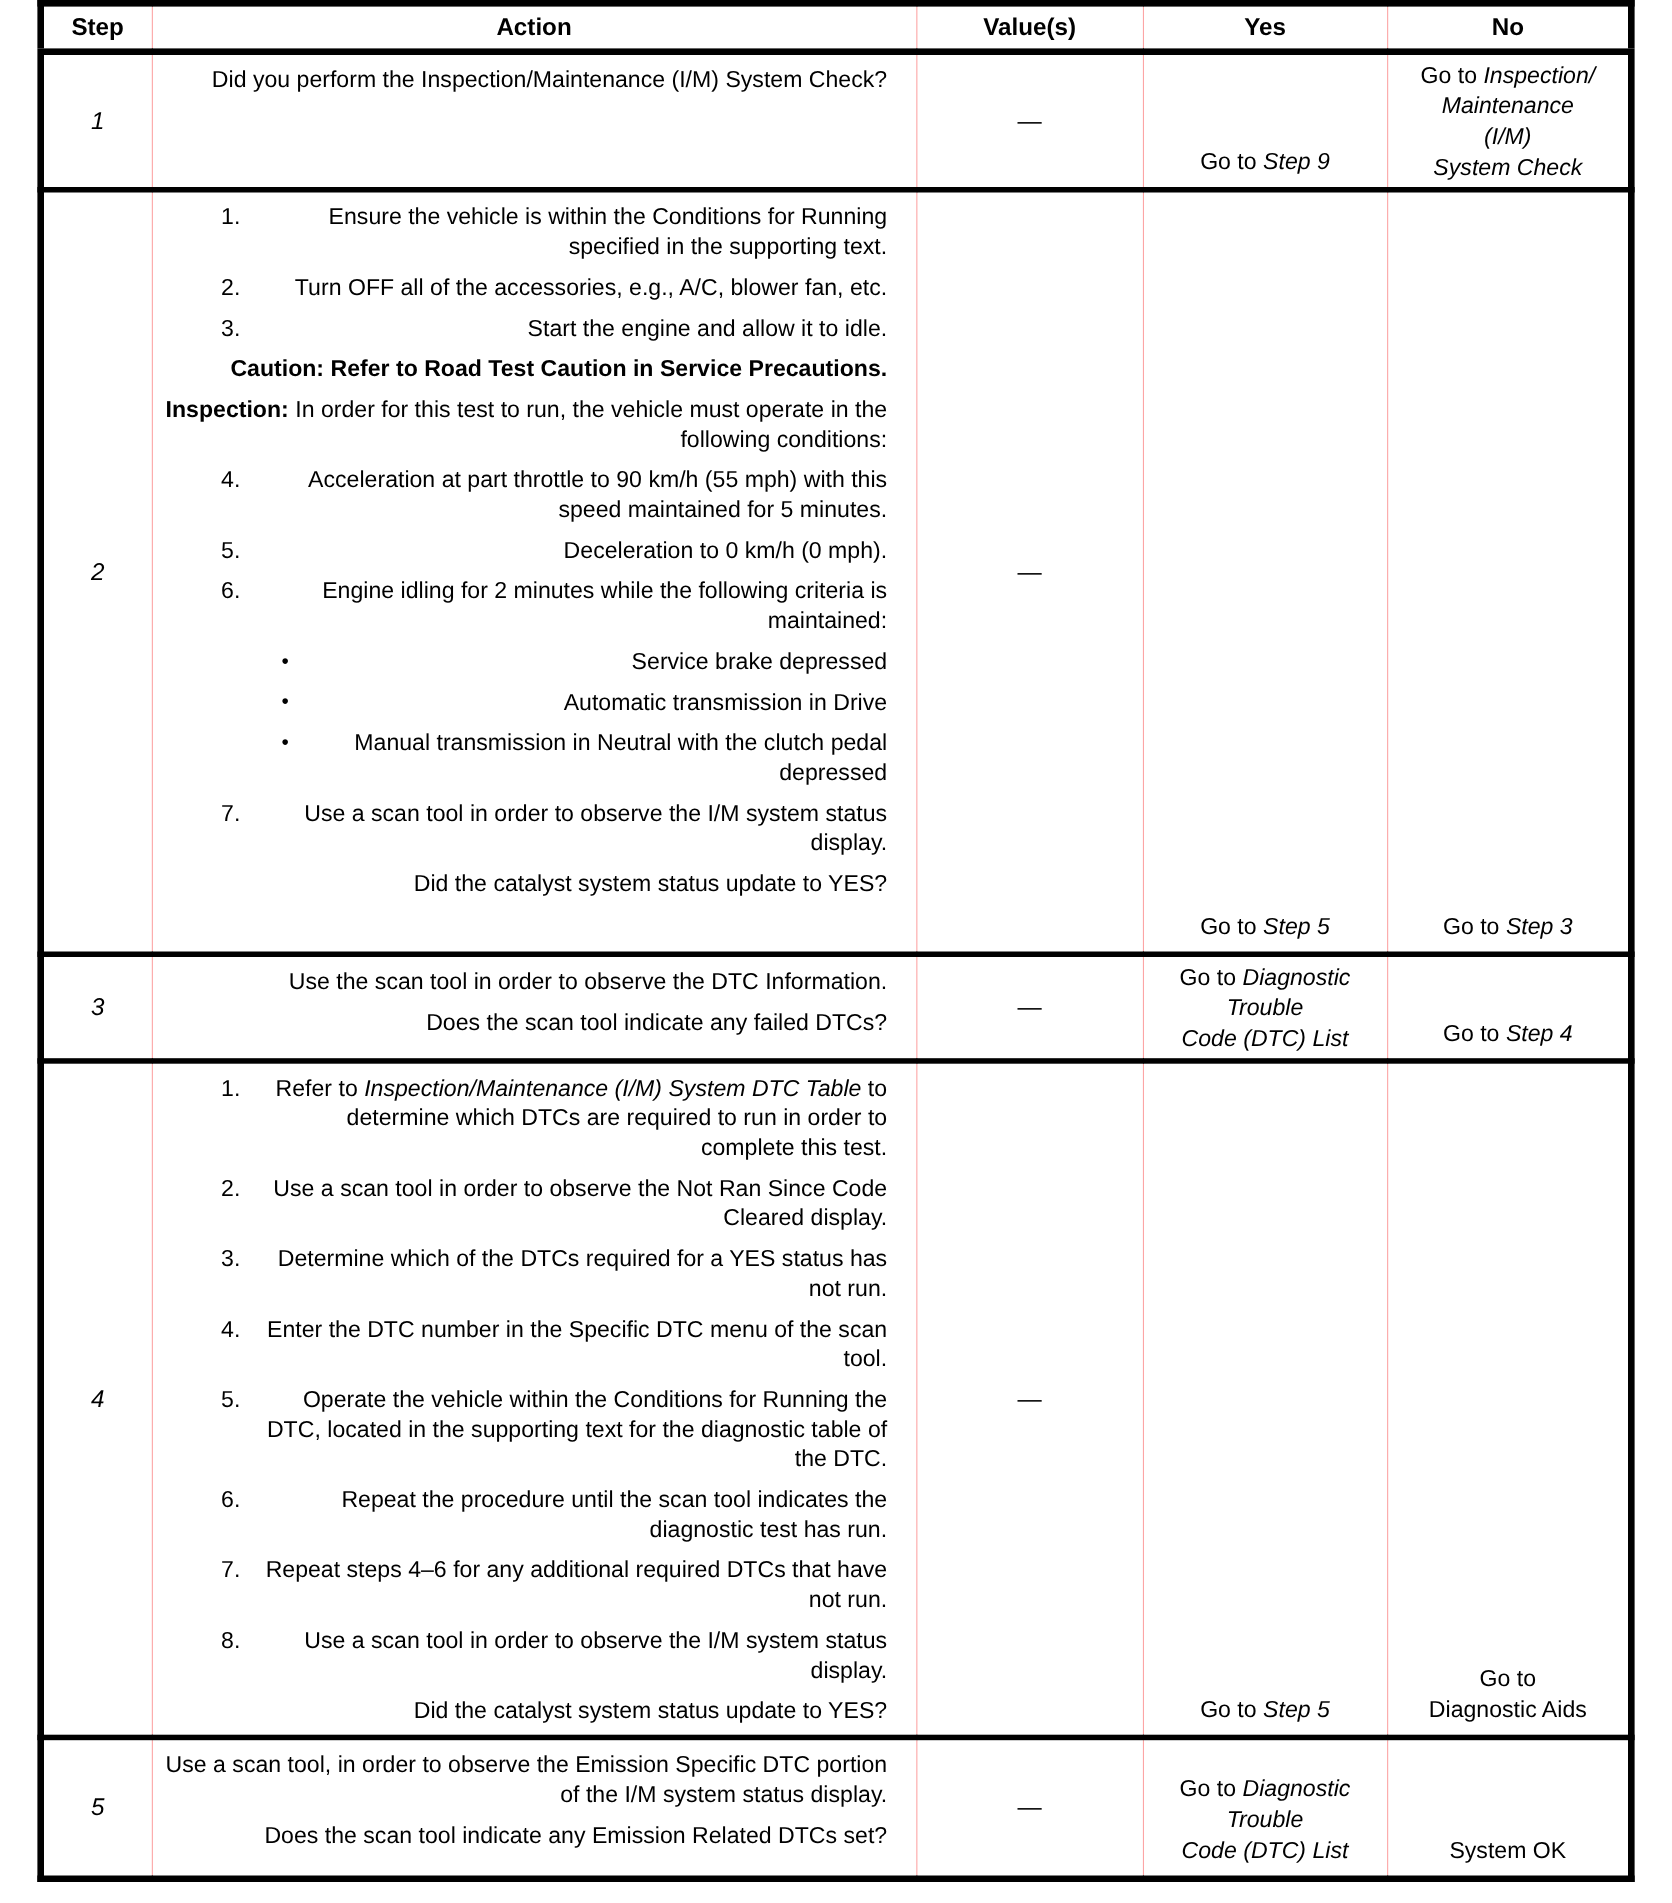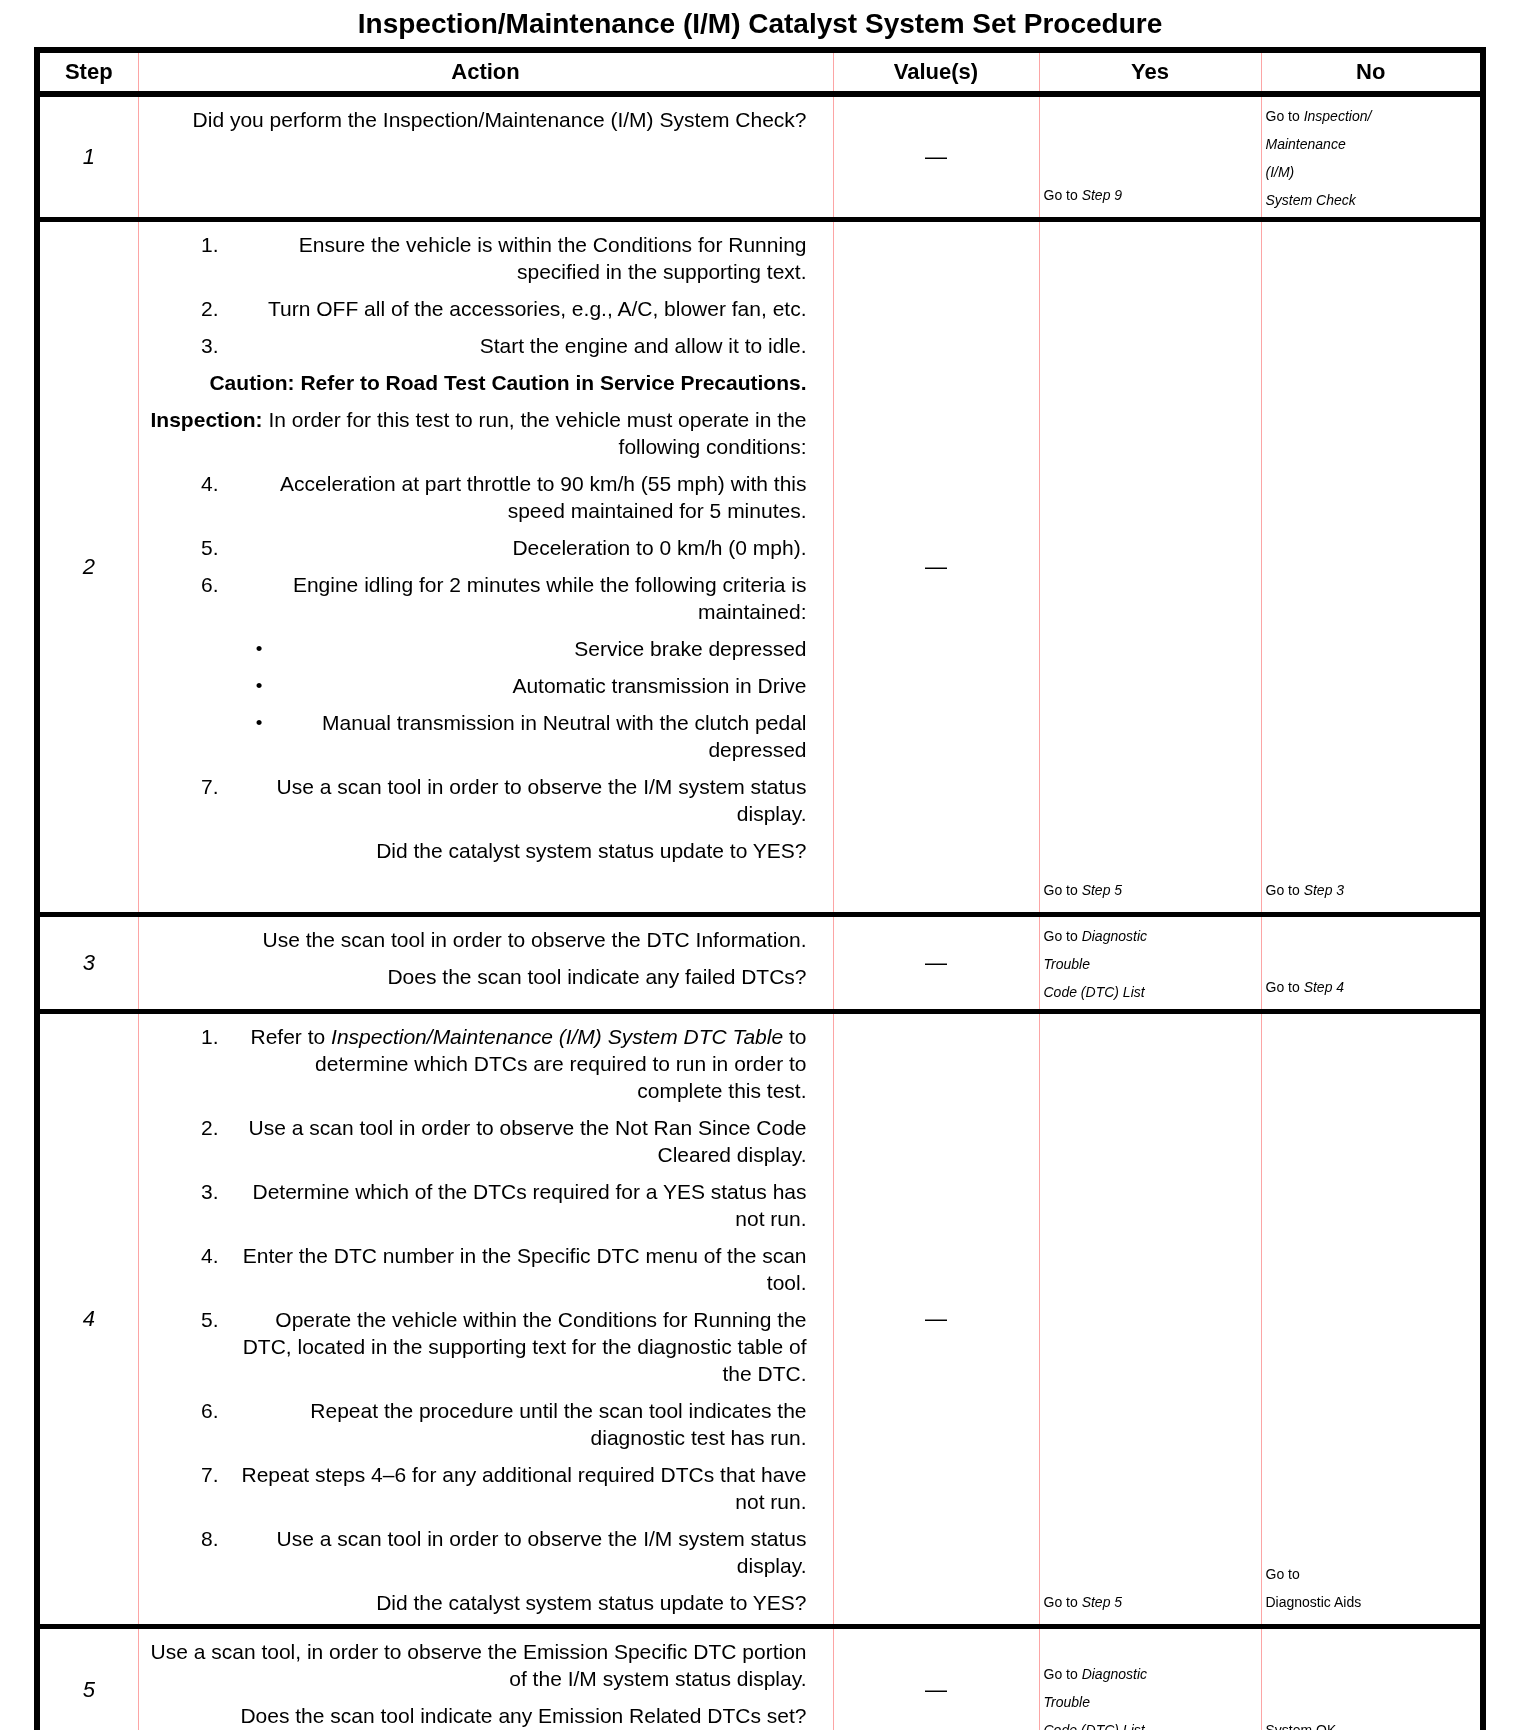--- a/index.html
+++ b/index.html
@@ -20,32 +20,31 @@
   .blk{margin:10px 0;text-align:right;}
   .blk:first-child{margin-top:3px;}
   .blk:last-child{margin-bottom:2px;}
   .num,.bullet{display:flex;}
   .num{padding-left:28px;}
   .num-label{flex:none;width:40px;}
   .num-text{flex:1;margin-left:20px;}
   .bullet{padding-left:82px;}
   .dot{flex:none;width:30px;font-size:19px;}
   td.value{vertical-align:middle;text-align:center;font-size:22px;padding:2px;}
-  td.choice{font-size:14px;line-height:28px;padding:3px 4px;}
+  td.choice{text-align:center;font-size:21px;line-height:28px;padding:3px 4px;}
   td.v-top{vertical-align:top;padding-top:5px;}
   td.v-bottom{vertical-align:bottom;padding-bottom:8px;}
   .s-i{font-style:italic;}
   .s-b{font-weight:bold;}
   .s-bi{font-weight:bold;}
 </style>
 </head>
 <body>
 
 <div class="page">
-  <div class="title">Inspection/Maintenance (I/M) Catalyst System Set Procedure</div>
   <table class="proc">
     <colgroup>
       <col class="c-step">
         <col class="c-action">
         <col class="c-value">
         <col class="c-yes">
         <col class="c-no">
     </colgroup>
     <thead>
       <tr>

